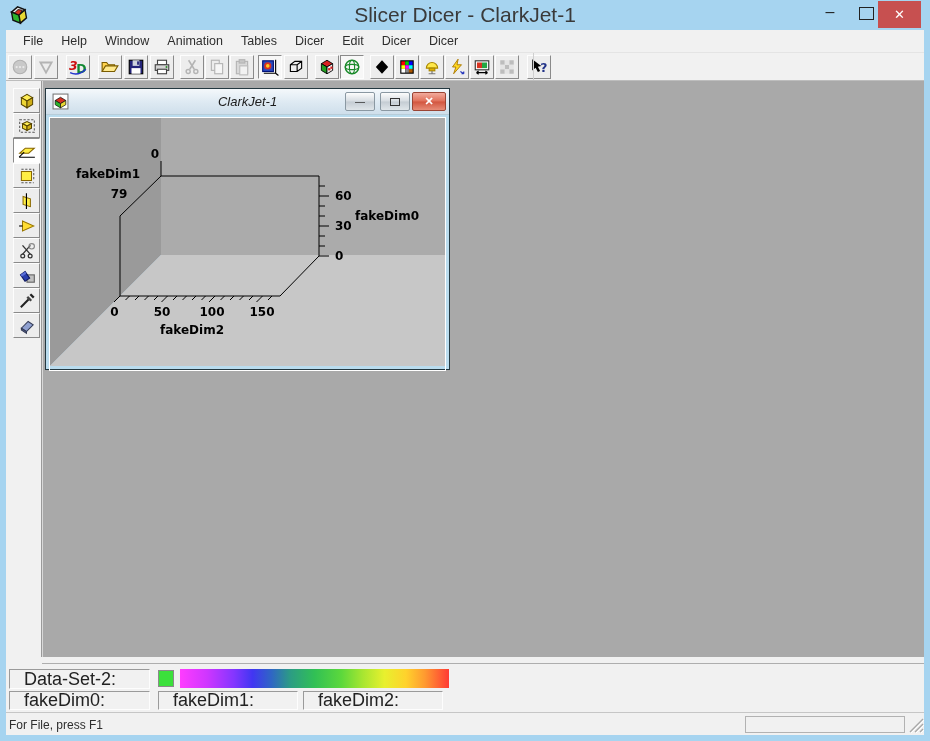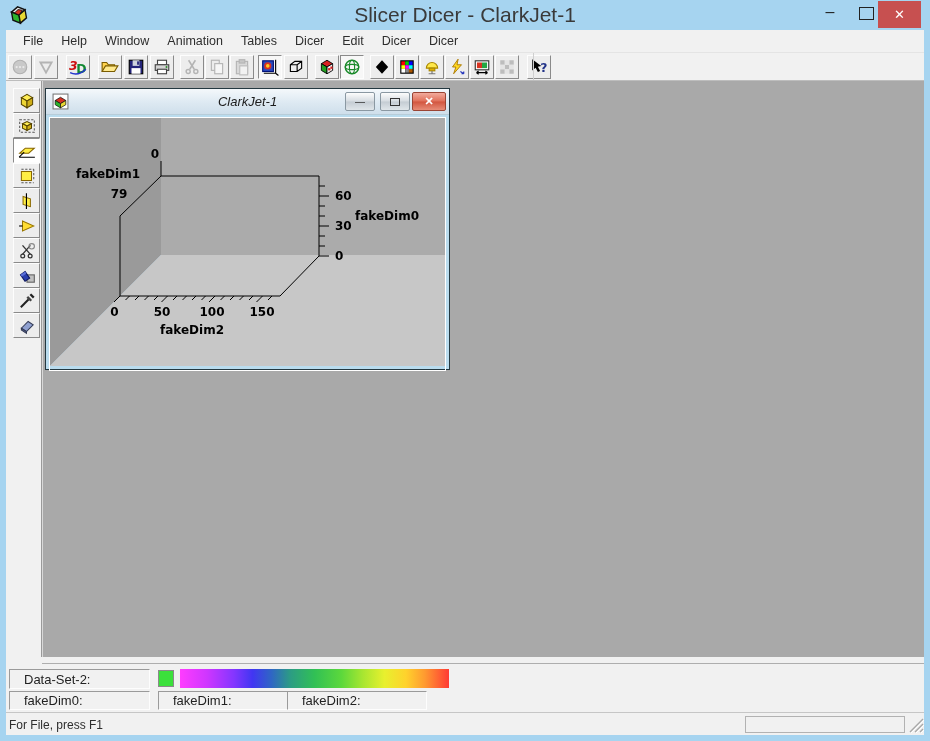--- a/index.html
+++ b/index.html
@@ -49,21 +49,21 @@
         display:flex;align-items:center;justify-content:center;font-size:10px;color:#333;box-sizing:border-box;}
   .cbtn.close{background:linear-gradient(#f2ab9d,#e0705a 48%,#d2553f 52%,#e78c77);
         border-color:#9a4434;color:#fff;font-weight:bold;font-size:11px;}
   .restore-glyph{width:8px;height:6px;border:1.5px solid #333;}
   .child-body{position:relative;margin:2px 3px 3px 3px;border:1px solid #ffffff;}
   .plot-font{font-family:"DejaVu Sans",sans-serif;font-weight:bold;font-size:12px;fill:#000;}
   
   .panelarea{position:absolute;left:6px;top:657px;width:918px;height:78px;background:#f1f1f1;}
   .panel-topline{position:absolute;left:36px;top:6px;width:882px;height:1px;background:#aeaeae;}
   .sunkbox{position:absolute;border:1px solid;border-color:#9a9a9a #fdfdfd #fdfdfd #9a9a9a;
-           background:#f1f1f1;font-size:13px;color:#222;box-sizing:border-box;
+           background:#f1f1f1;font-size:18px;color:#222;box-sizing:border-box;
            padding-left:14px;display:flex;align-items:center;}
   .swatch{position:absolute;left:152px;top:13px;width:16px;height:17px;
           border:1px solid #8a8a8a;box-sizing:border-box;}
   .gradientbar{position:absolute;left:174px;top:12px;width:269px;height:19px;}
   .statusline{position:absolute;left:0;top:55px;width:918px;height:1px;background:#c6c6c6;}
   .status-msg{position:absolute;left:3px;top:59px;font-size:12px;color:#2e2e2e;line-height:18px;}
   .status-field{position:absolute;left:739px;top:59px;width:160px;height:17px;
                 border:1px solid #b2b2b2;box-sizing:border-box;}
   .grip{position:absolute;left:901px;top:59px;width:18px;height:17px;}
 </style>
@@ -384,21 +384,21 @@
       <span>Data-Set-2:</span>
     </div>
     <div class="swatch" style="background:#3ce03c"></div>
     <div class="gradientbar" style="background:linear-gradient(90deg,#ff3cff 0%,#cf36ff 10%,#8436ff 20%,#4136f2 27%,#2f66c4 34%,#2c9c84 41%,#31c055 50%,#5cd83c 60%,#a8e631 68%,#e8f02e 76%,#ffd22c 84%,#ff9a30 91%,#ff5a33 97%,#ff3a33 100%)"></div>
     <div class="sunkbox" style="left:3px;top:34px;width:141px;height:19px">
       <span>fakeDim0:</span>
     </div>
     <div class="sunkbox" style="left:152px;top:34px;width:140px;height:19px">
       <span>fakeDim1:</span>
     </div>
-    <div class="sunkbox" style="left:281px;top:34px;width:140px;height:19px">
+    <div class="sunkbox" style="left:297px;top:34px;width:140px;height:19px">
       <span>fakeDim2:</span>
     </div>
     <div class="statusline"></div>
     <div class="status-msg">For File, press F1</div>
     <div class="status-field"></div>
     <svg class="grip" viewBox="0 0 18 17">
       <path d="M16,3 L3,16 M16,8 L8,16 M16,13 L13,16" stroke="#a8a8a8" stroke-width="1.4" fill="none"></path>
       <path d="M17,4 L4,17 M17,9 L9,17 M17,14 L14,17" stroke="#ffffff" stroke-width="1" fill="none"></path>
     </svg>
   </div>

